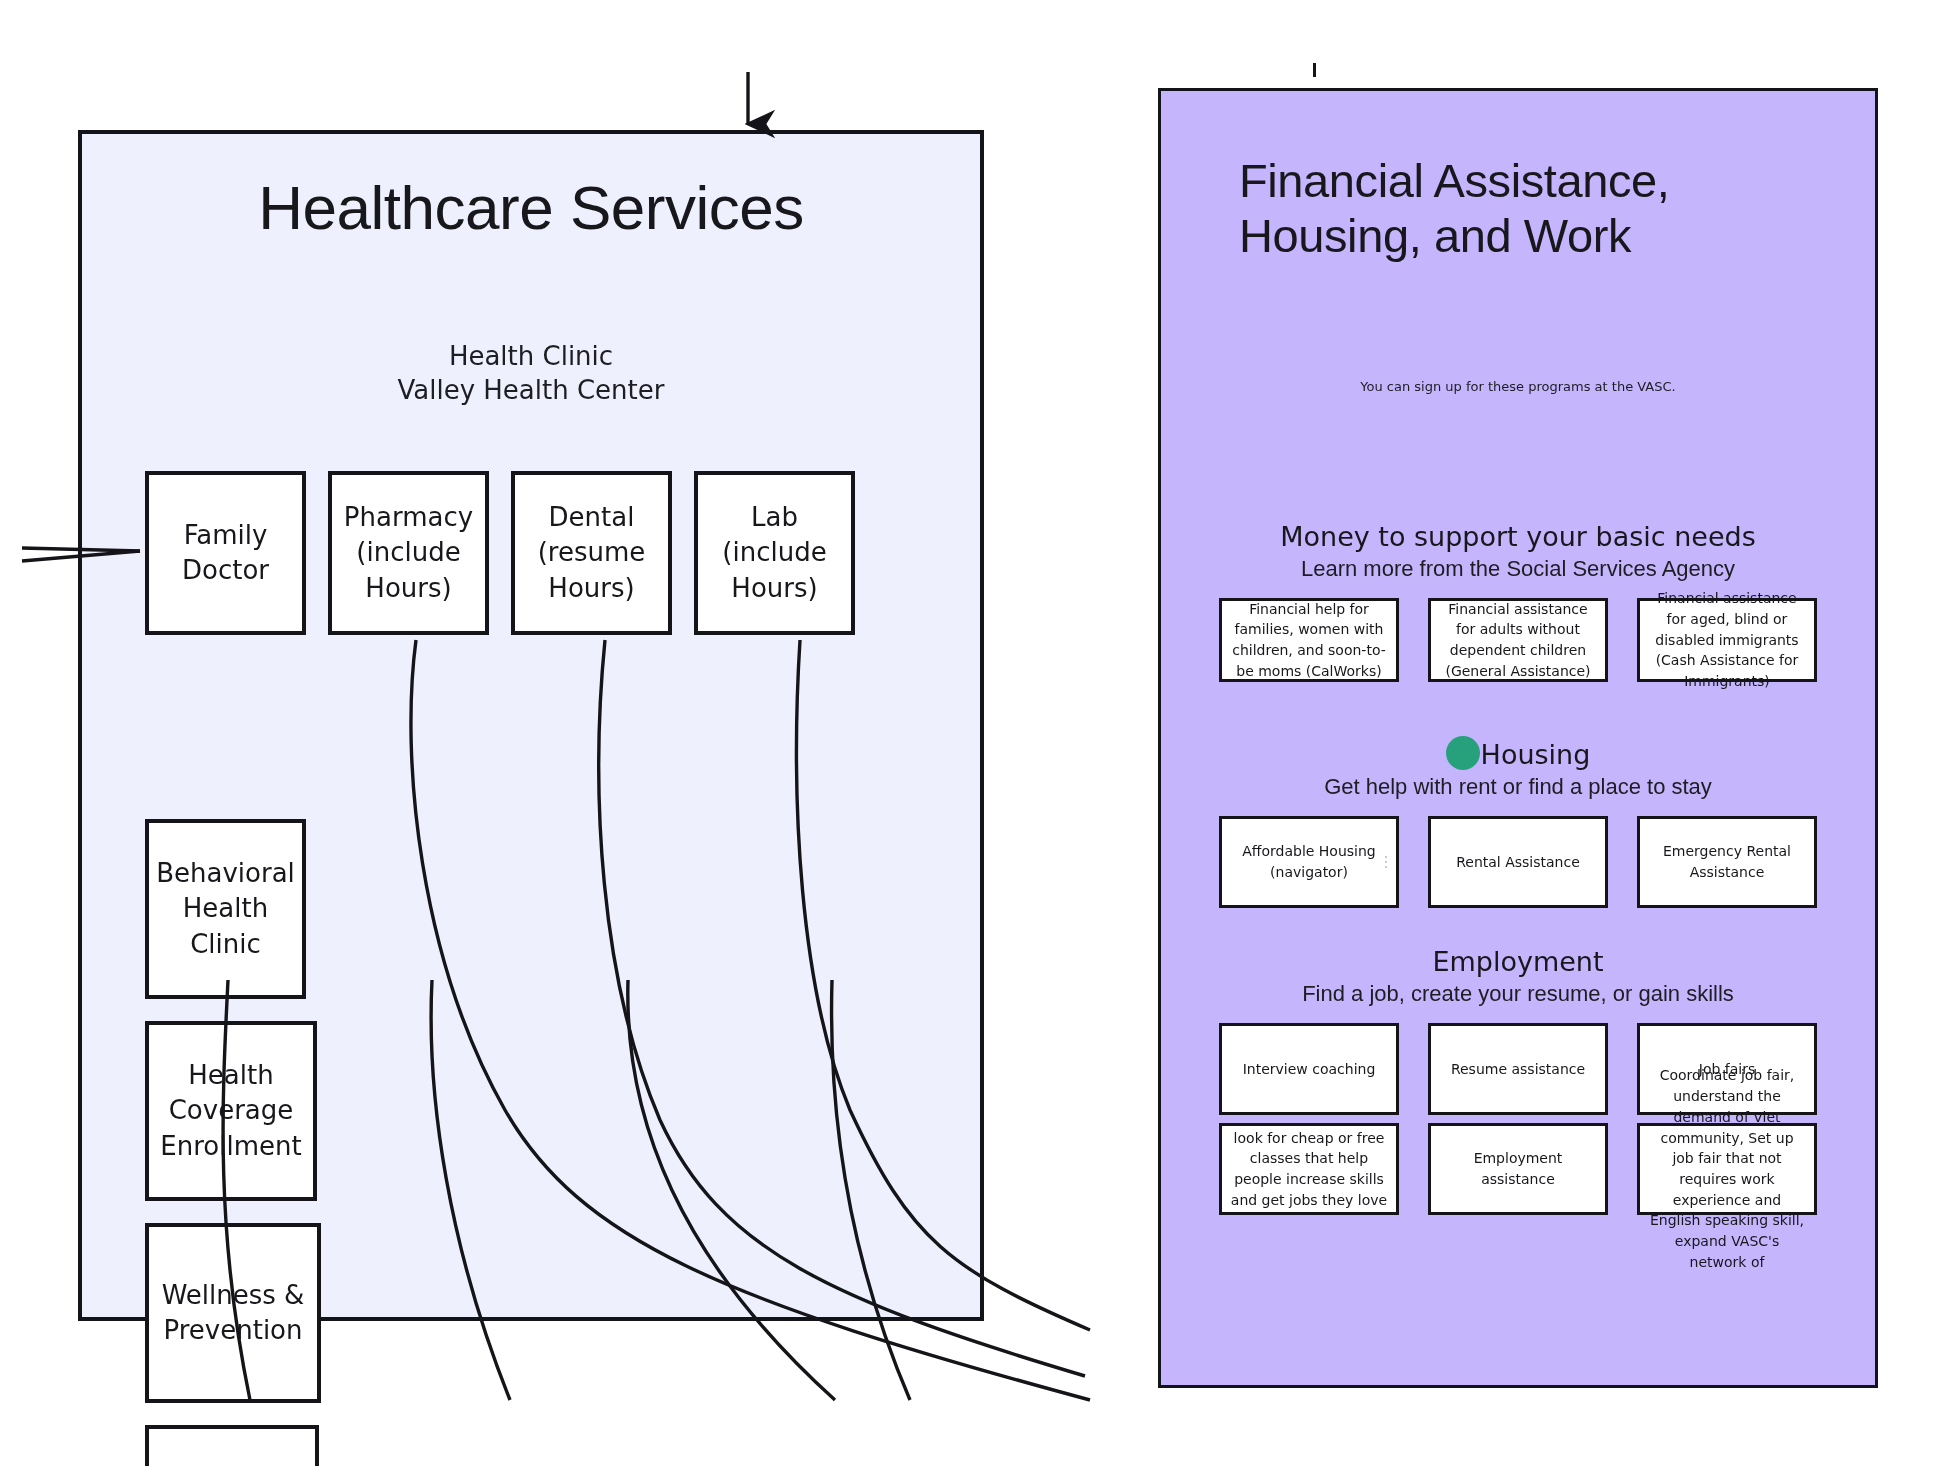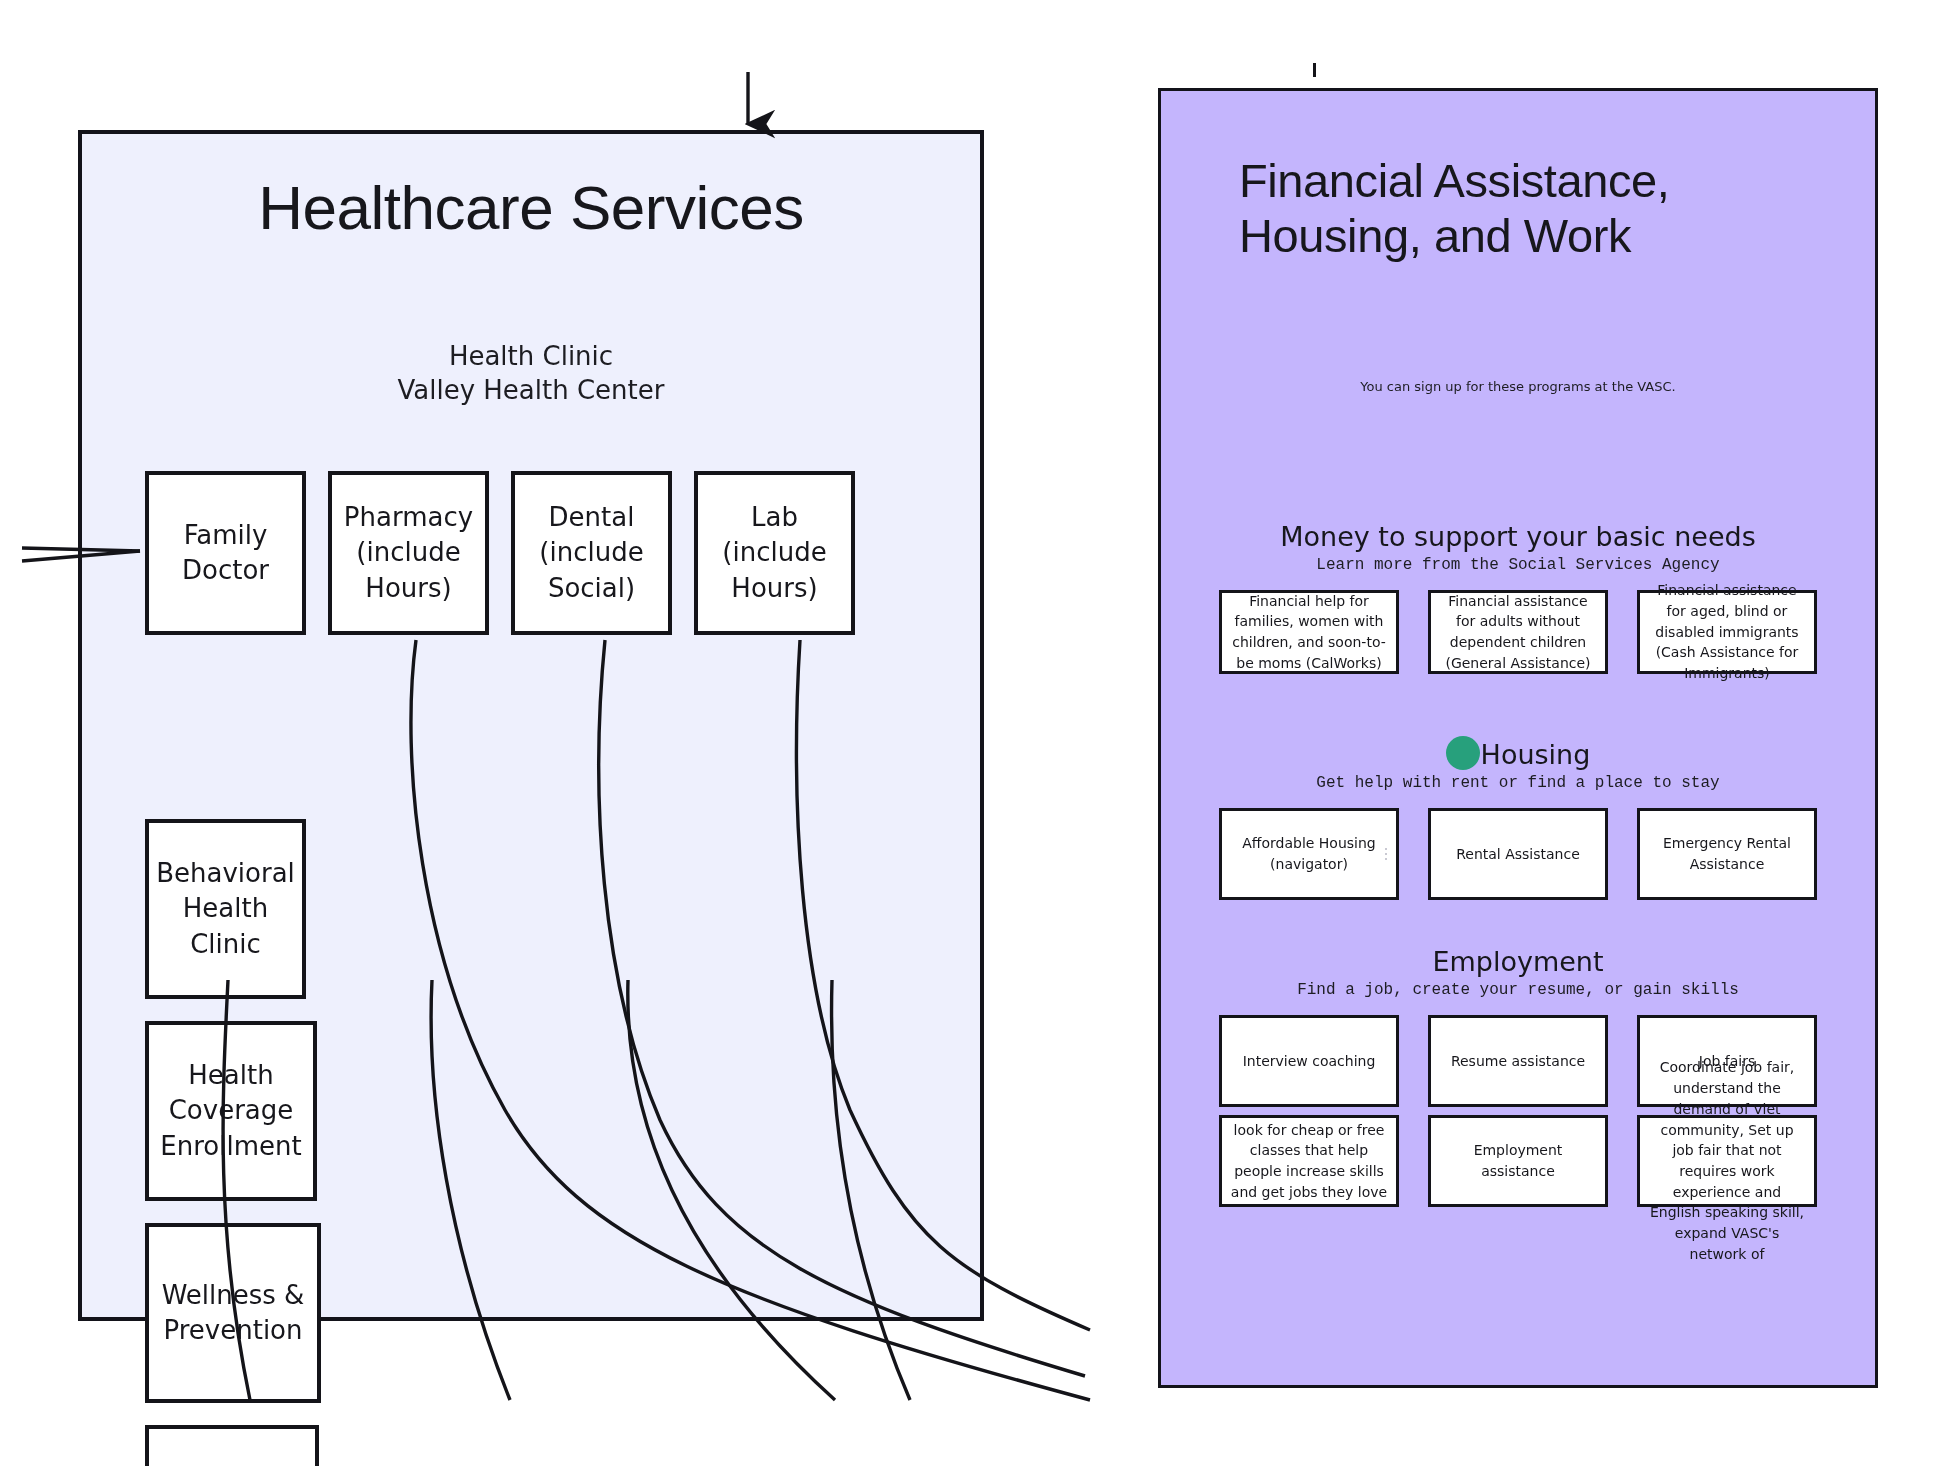--- a/index.html
+++ b/index.html
@@ -143,23 +143,23 @@
     text-align: center;
     font-size: 27px;
     color: #17171c;
     font-family: "DejaVu Sans", sans-serif;
     line-height: 1.15;
     margin-bottom: 4px;
     position: relative;
   }
   .section-sub {
     text-align: center;
-    font-size: 16px;
+    font-size: 22px;
     color: #1d1d22;
-    font-family: Liberation Mono, monospace;
+    font-family: Liberation Sans, sans-serif;
     margin-bottom: 16px;
   }
 
   .dot-green {
     display: inline-block;
     width: 34px;
     height: 34px;
     border-radius: 50%;
     background: #27a07c;
     vertical-align: -6px;
@@ -256,21 +256,21 @@
     <div id="left-title">Healthcare Services</div>
 
     <div id="left-subtitle">
       <span class="ln">Health Clinic</span>
       <span class="ln">Valley Health Center</span>
     </div>
 
     <div class="lbox-row" id="left-row-1">
       <div class="lbox">Family Doctor</div>
       <div class="lbox">Pharmacy (include Hours)</div>
-      <div class="lbox">Dental (include Social)</div>
+      <div class="lbox">Dental (resume Hours)</div>
       <div class="lbox">Lab (include Hours)</div>
     </div>
 
     <div class="lbox-row" id="left-row-2">
       <div class="lbox">Behavioral Health Clinic</div>
       <div class="lbox wide">Health Coverage Enrollment</div>
       <div class="lbox wide2">Wellness &amp; Prevention</div>
       <div class="lbox wide3">Covid-19 Resources</div>
     </div>
   </div>

